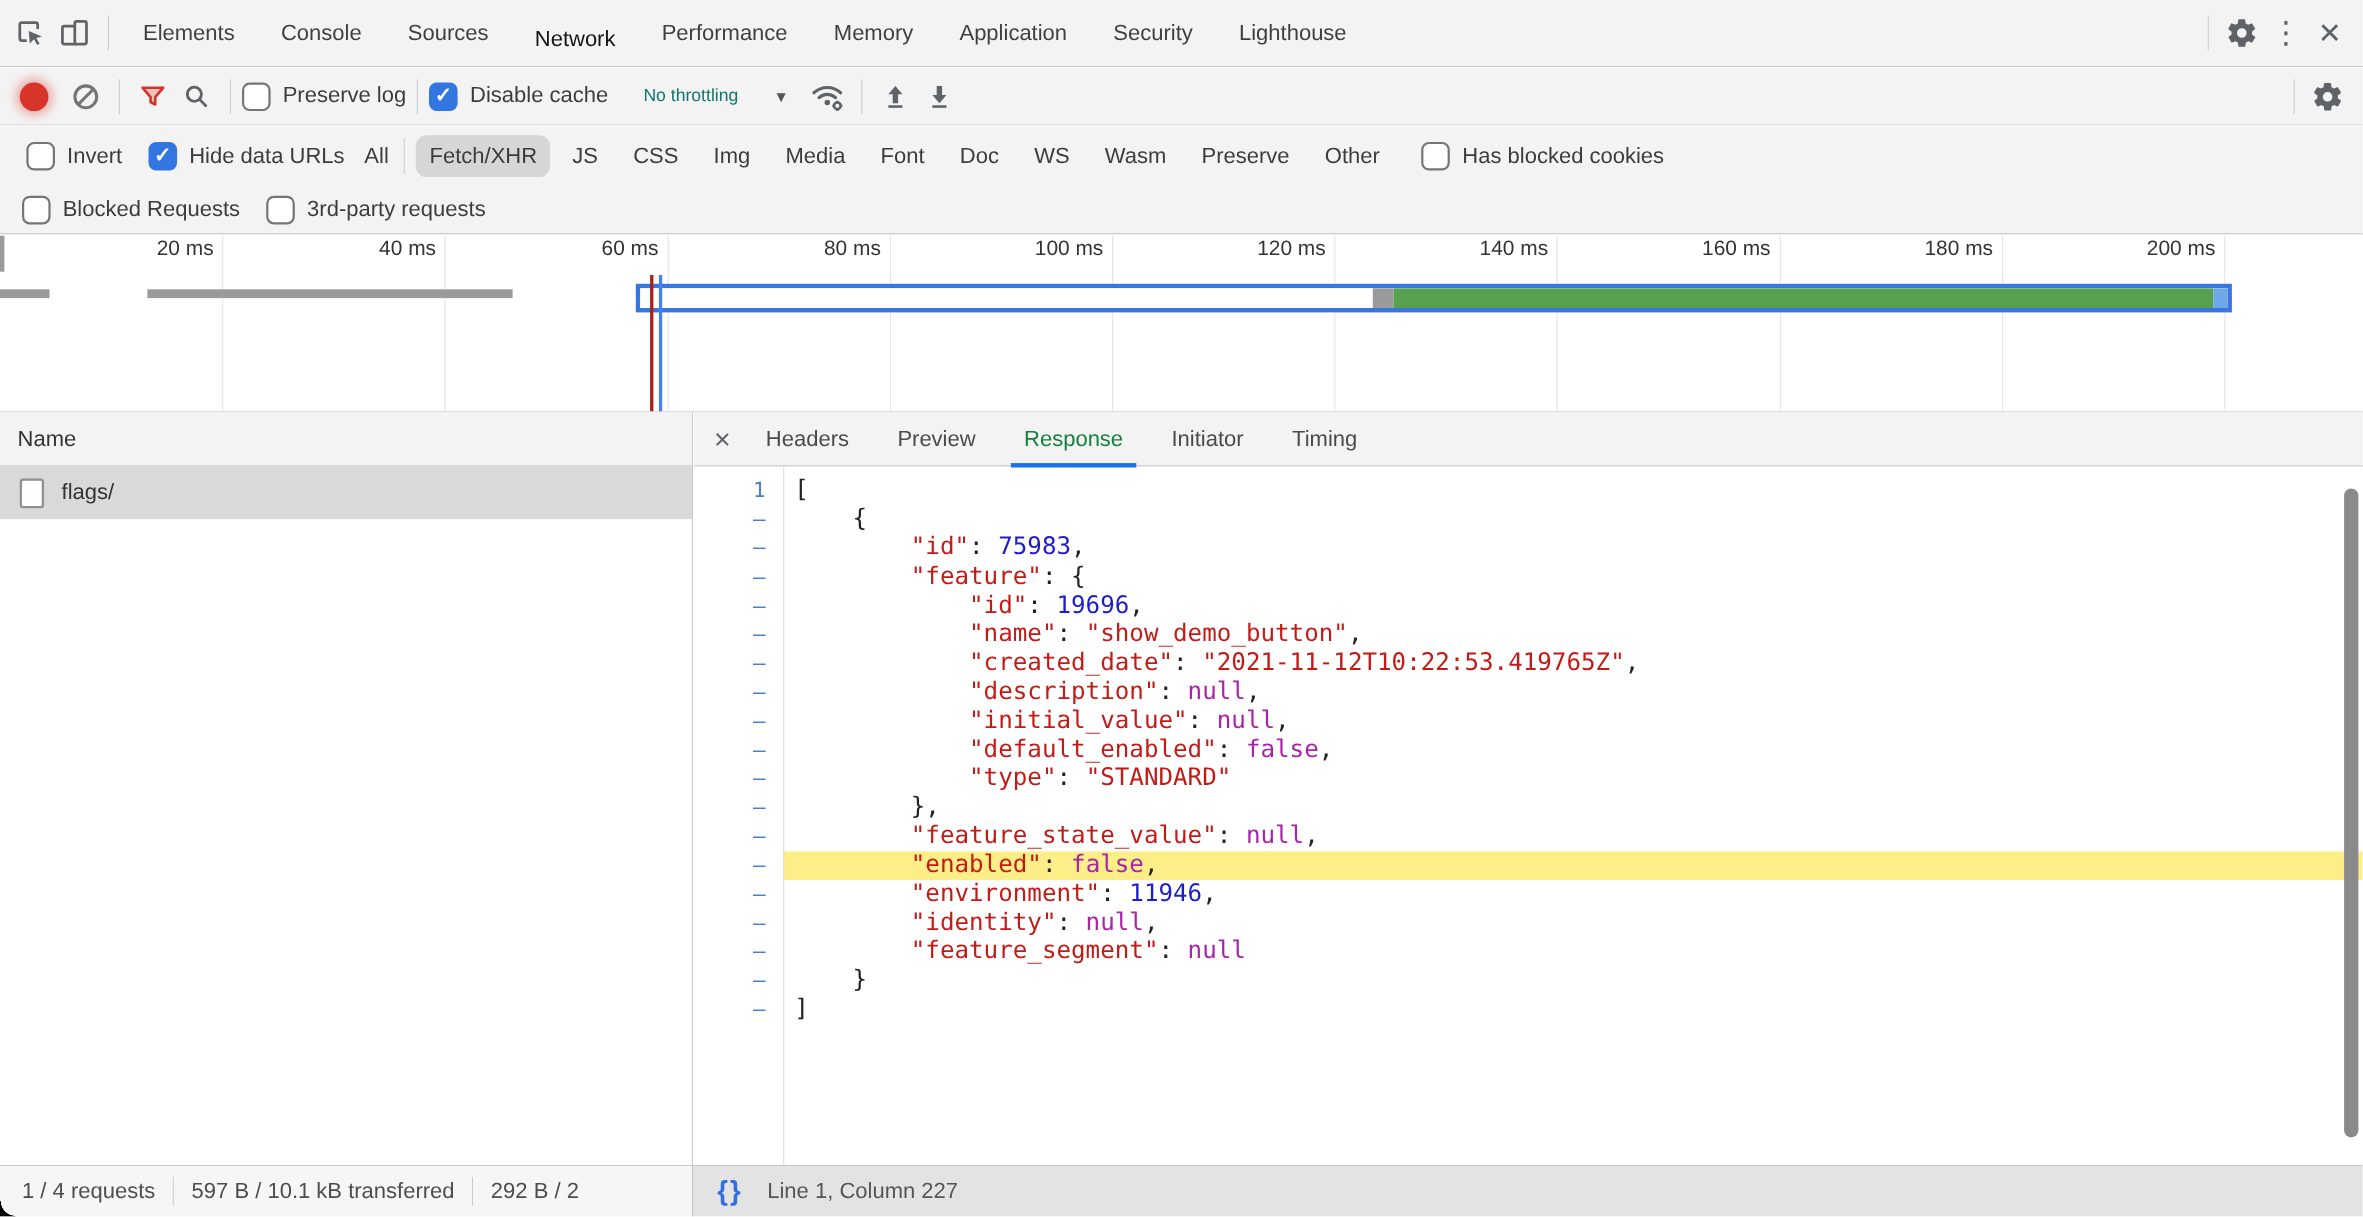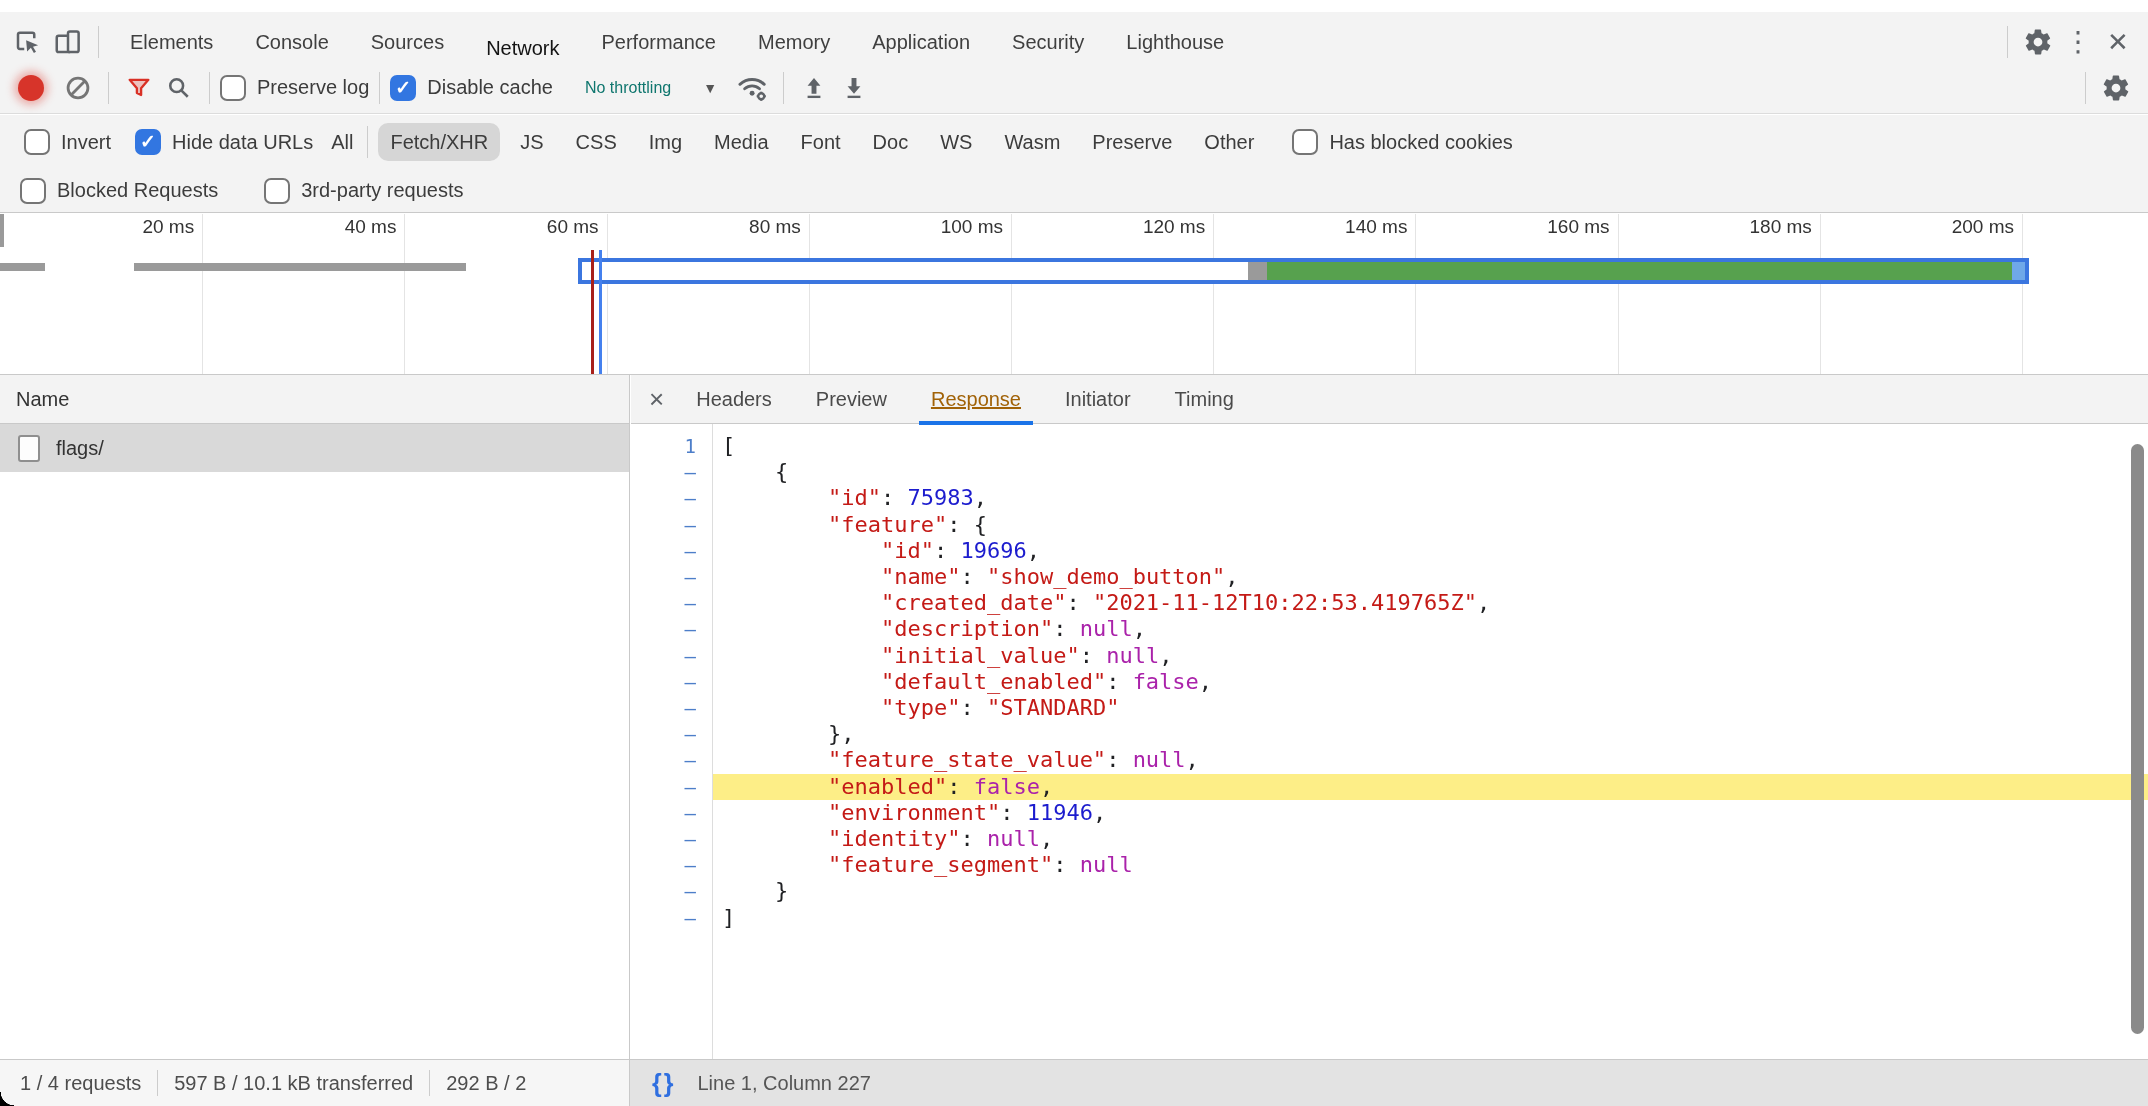--- a/index.html
+++ b/index.html
@@ -1,21 +1,21 @@
 <!DOCTYPE html>
 <html><head>
 <meta charset="utf-8">
 <style>
   * { box-sizing: border-box; margin: 0; padding: 0; }
   body { font-family: "Liberation Sans", sans-serif; background: #fff; }
   .app { position: relative; width: 2148px; height: 1106px; overflow: hidden; background: #fff; color: #3c3c3c; }
 
   
   .bar { position: absolute; left: 0; right: 0; background: #f3f3f3; display: flex; align-items: center; }
-  .row1 { top: 12px; height: 61px; border-bottom: 1px solid #c9c9c9; }
+  .row1 { top: 0; height: 61px; border-bottom: 1px solid #c9c9c9; }
   .row2 { top: 62px; height: 52px; border-bottom: 1px solid #dcdcdc; }
   .row3 { top: 115px; height: 54px; }
   .row4 { top: 169px; height: 44px; border-bottom: 1px solid #c9c9c9; }
 
   .icon-btn { display: flex; align-items: center; justify-content: center; width: 40px; height: 40px; flex: none; }
   .vsep { width: 1px; height: 32px; background: #ccc; flex: none; margin: 0 10px; }
   .spacer { flex: 1; }
 
   .main-tab { font-size: 20px; color: #3f3f3f; padding: 0 19px; margin: 0 2px; height: 61px; line-height: 61px; position: relative; flex: none; }
   .main-tab.active { color: #141414; }
@@ -53,21 +53,21 @@
   .left-pane { position: absolute; top: 375px; left: 0; width: 630px; bottom: 47px; border-right: 1px solid #c9c9c9; background: #fff; }
   .pane-header { height: 49px; background: #f3f3f3; border-bottom: 1px solid #c9c9c9; display: flex; align-items: center; }
   .name-header { font-size: 20px; color: #333; padding-left: 16px; }
   .request-row { height: 48px; background: #d9d9d9; display: flex; align-items: center; gap: 16px; padding-left: 18px; font-size: 20px; color: #333; }
   .doc-icon { width: 22px; height: 27px; border: 2px solid #8f8f8f; border-radius: 3px; background: #fdfdfd; flex: none; }
 
   .right-pane { position: absolute; top: 375px; left: 631px; right: 0; bottom: 47px; background: #fff; }
   .detail-tabs { display: flex; align-items: center; }
   .detail-close { font-size: 26px; color: #5f6368; padding: 0 10px 0 18px; flex: none; }
   .detail-tab { font-size: 20px; color: #4a4a4a; padding: 0 20px; margin: 0 2px; height: 49px; line-height: 49px; position: relative; flex: none; }
-  .detail-tab.active { color: #a16207; text-decoration: underline; }
+  .detail-tab.active { color: #15803d; }
   .detail-tab.active::after { content: ""; position: absolute; left: 8px; right: 8px; bottom: -1px; height: 4px; background: #1a73e8; }
 
   .code-area { position: absolute; top: 49px; left: 0; right: 0; bottom: 0; overflow: hidden; padding-top: 9px; }
   .gutter-line { position: absolute; top: 0; bottom: 0; left: 81px; width: 1px; background: #ddd; }
   .code-row { display: flex; }
   .gutter-cell { width: 81px; flex: none; text-align: right; padding-right: 16px; font: 19px/26.2px "DejaVu Sans Mono", monospace; color: #4d7ec9; }
   .code-cell { white-space: pre; font: 22px/26.2px "DejaVu Sans Mono", monospace; padding-left: 10px; flex: 1; color: #202124; }
   .code-row.hl .code-cell { background: #fdee87; }
   .tok-pun { color: #202124; }
   .tok-key { color: #c41a16; }
@@ -248,21 +248,21 @@
       <span class="cb"></span>
       <span>Has blocked cookies</span>
     </label>
   </div>
 
   <div class="bar row4">
     <label class="cb-label" style="margin-left:20px">
       <span class="cb"></span>
       <span>Blocked Requests</span>
     </label>
-    <label class="cb-label" style="margin-left:46px">
+    <label class="cb-label" style="margin-left:24px">
       <span class="cb"></span>
       <span>3rd-party requests</span>
     </label>
   </div>
 
   <div class="overview">
     <div class="edge-tick"></div>
   <div class="gridline" style="left: 202.2px;"></div>
       <div class="tick-label" style="right: 1953.8px;">20 ms</div>
       <div class="gridline" style="left: 404.4px;"></div>

